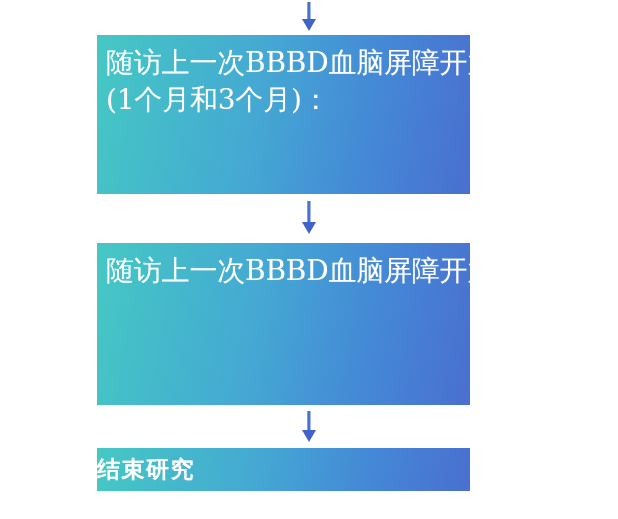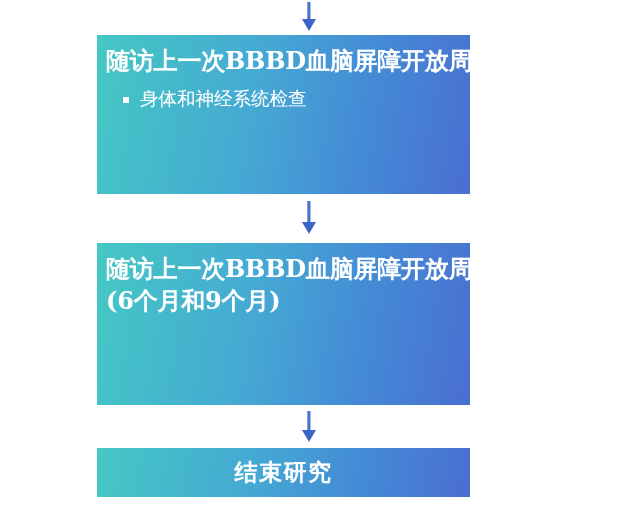--- a/index.html
+++ b/index.html
@@ -49,25 +49,25 @@
                 #44bfc8 12%,
                 #45a9d3 42%,
                 #4489d6 72%,
                 #4a6fd0 100%);
     color: #ffffff;
     padding: 10px 0 0 0;
   }
 
   .box-1 { top: 35px;  height: 159px; }
   .box-2 { top: 243px; height: 162px; }
-  .box-3 { top: 448px; height: 49px; display: flex; align-items: center; justify-content: center; padding: 0; }
+  .box-3 { top: 448px; height: 43px; display: flex; align-items: center; justify-content: flex-start; padding: 0; }
 
   .box-title {
-    font-size: 24px;
-    font-weight: bold;
+    font-size: 28px;
+    font-weight: normal;
     line-height: 1.32;
     padding: 0 12px 0 9px;
     letter-spacing: -0.2px;
     text-shadow: 0 0 1px rgba(255,255,255,0.25);
   }
   .box-title .t-line { display: block; white-space: nowrap; }
 
   .bullets {
     list-style: none;
     margin: 9px 0 0 0;
@@ -106,37 +106,36 @@
   <div class="arrow arrow-top">
     <svg width="18" height="30" viewBox="0 0 18 30">
       <rect x="7.3" y="0" width="3.2" height="19" fill="#4a72cf"></rect>
       <polygon points="2,17 16,17 9,29" fill="#3f63c9"></polygon>
     </svg>
   </div>
 
   <div class="box box-1">
     <div class="box-title">
       <span class="t-line">随访上一次BBBD血脑屏障开放周期</span>
+      <span class="t-line">(1个月和3个月)：</span>
     </div>
     <ul class="bullets">
-      <li>身体和神经系统检查</li>
     </ul>
   </div>
 
   <div class="arrow arrow-mid1">
     <svg width="18" height="34" viewBox="0 0 18 34">
       <rect x="7.3" y="0" width="3.2" height="23" fill="#4a72cf"></rect>
       <polygon points="2,21 16,21 9,33" fill="#3f63c9"></polygon>
     </svg>
   </div>
 
   <div class="box box-2">
     <div class="box-title">
       <span class="t-line">随访上一次BBBD血脑屏障开放周期</span>
-      <span class="t-line">(6个月和9个月)</span>
     </div>
   </div>
 
   <div class="arrow arrow-mid2">
     <svg width="18" height="32" viewBox="0 0 18 32">
       <rect x="7.3" y="0" width="3.2" height="21" fill="#4a72cf"></rect>
       <polygon points="2,19 16,19 9,31" fill="#3f63c9"></polygon>
     </svg>
   </div>
 

